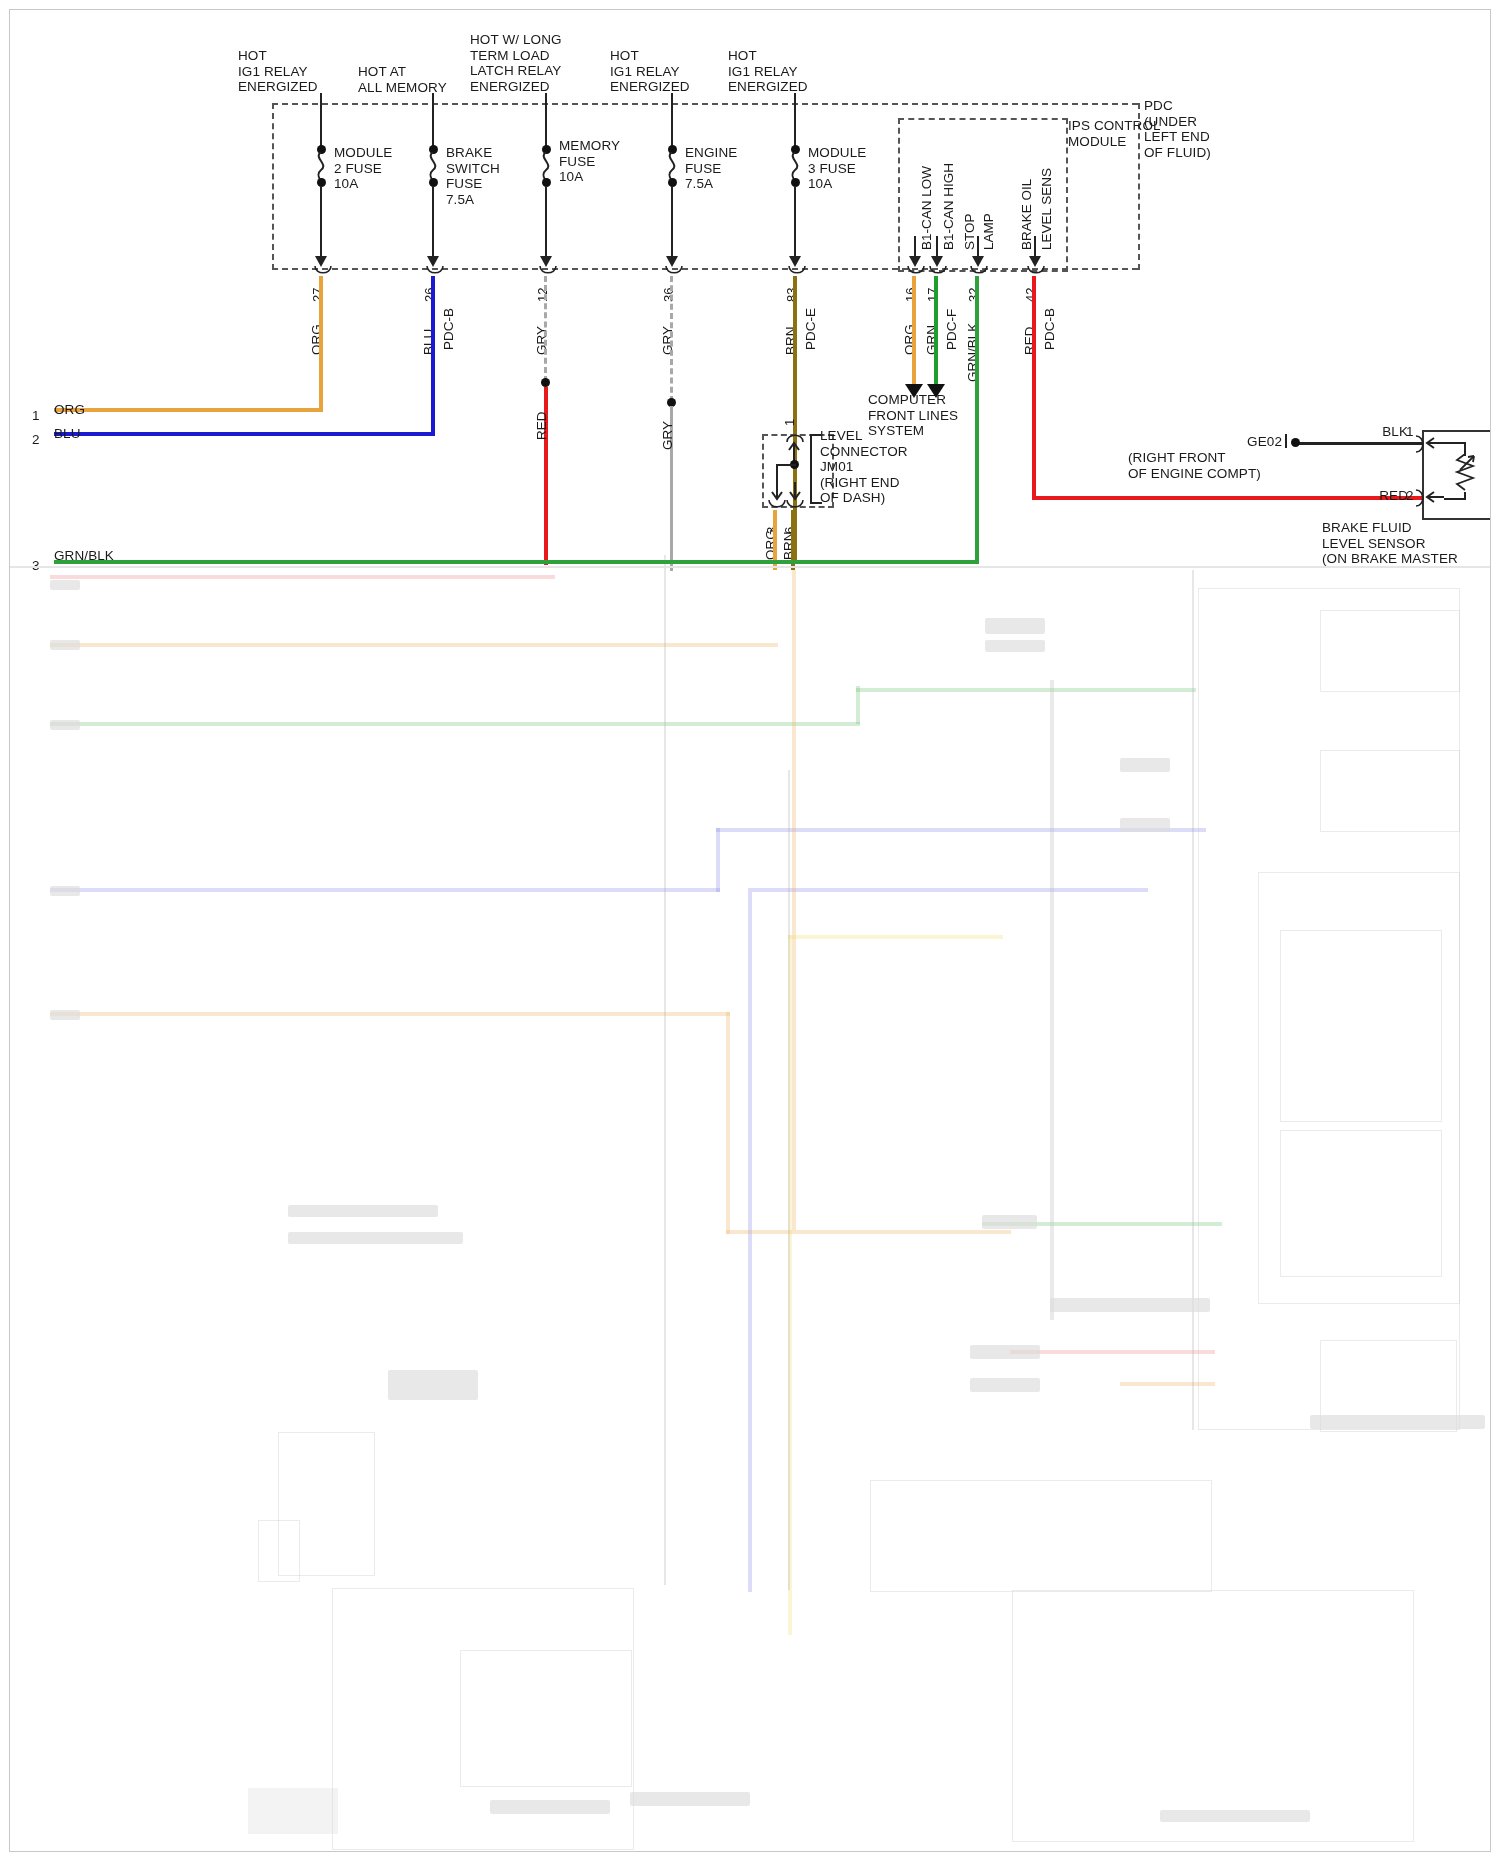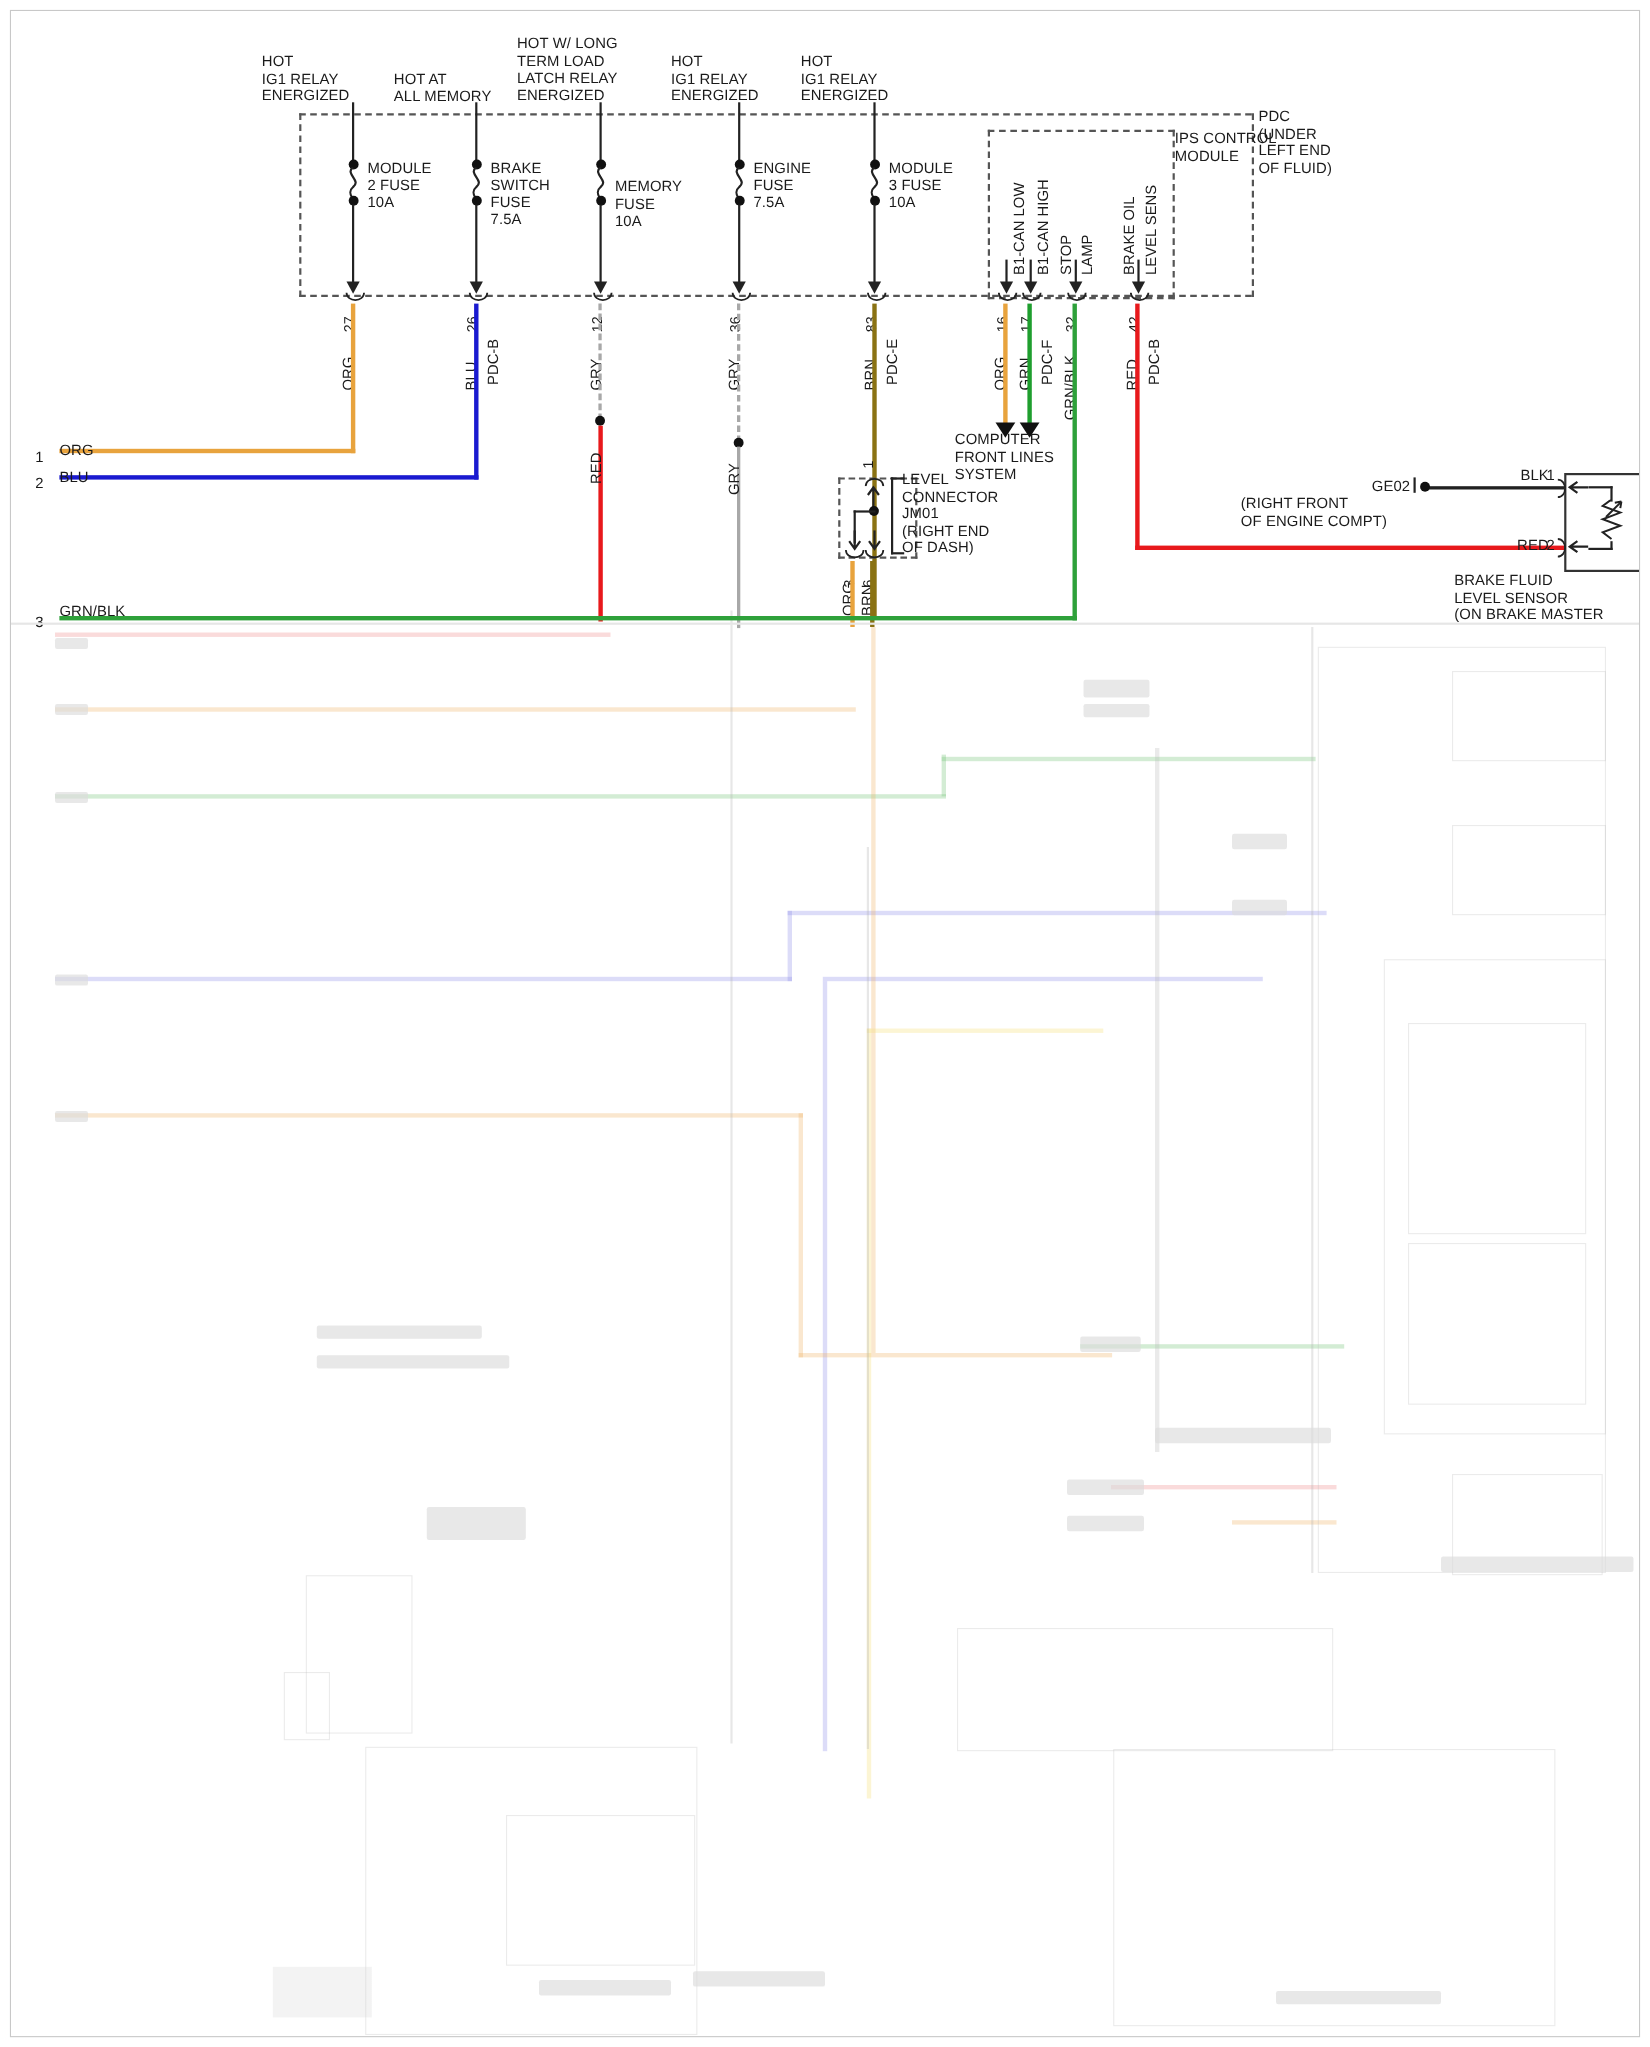--- a/index.html
+++ b/index.html
@@ -163,21 +163,21 @@
 7.5A</div>
 
   <div class="wire vw blk" style="left:535px;top:83px;width:2px;height:56px;"></div>
   <div class="dot" style="left:532px;top:135px;"></div>
   <svg class="fuse" style="left:525px;top:142px;" width="22" height="30" viewBox="0 0 22 30">
         <path d="M11 0 C3 6 19 12 11 18 C5 23 11 28 11 30" fill="none" stroke="#222" stroke-width="2"></path>
       </svg>
   <div class="dot" style="left:532px;top:168px;"></div>
   <div class="wire vw blk" style="left:535px;top:176px;width:2px;height:72px;"></div>
   <div class="arrow" style="left:530px;top:246px;"></div>
-  <div class="lbl" style="left:549px;top:152px;">MEMORY
+  <div class="lbl" style="left:549px;top:128px;">MEMORY
 FUSE
 10A</div>
 
   <div class="wire vw blk" style="left:661px;top:83px;width:2px;height:56px;"></div>
   <div class="dot" style="left:658px;top:135px;"></div>
   <svg class="fuse" style="left:651px;top:142px;" width="22" height="30" viewBox="0 0 22 30">
         <path d="M11 0 C3 6 19 12 11 18 C5 23 11 28 11 30" fill="none" stroke="#222" stroke-width="2"></path>
       </svg>
   <div class="dot" style="left:658px;top:168px;"></div>
   <div class="wire vw blk" style="left:661px;top:176px;width:2px;height:72px;"></div>

